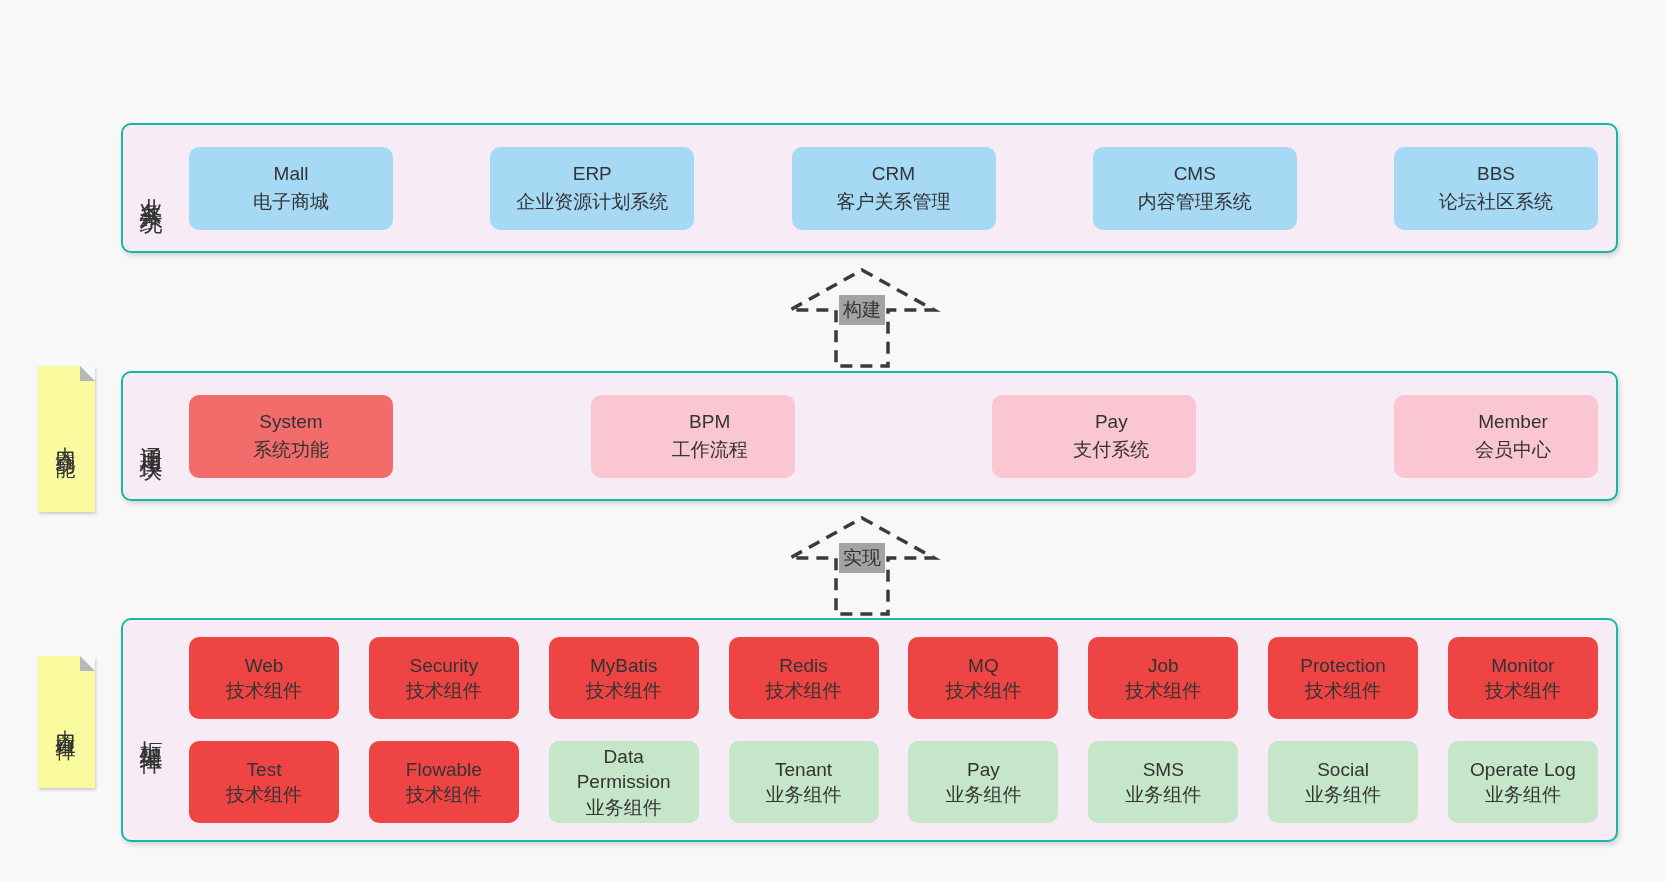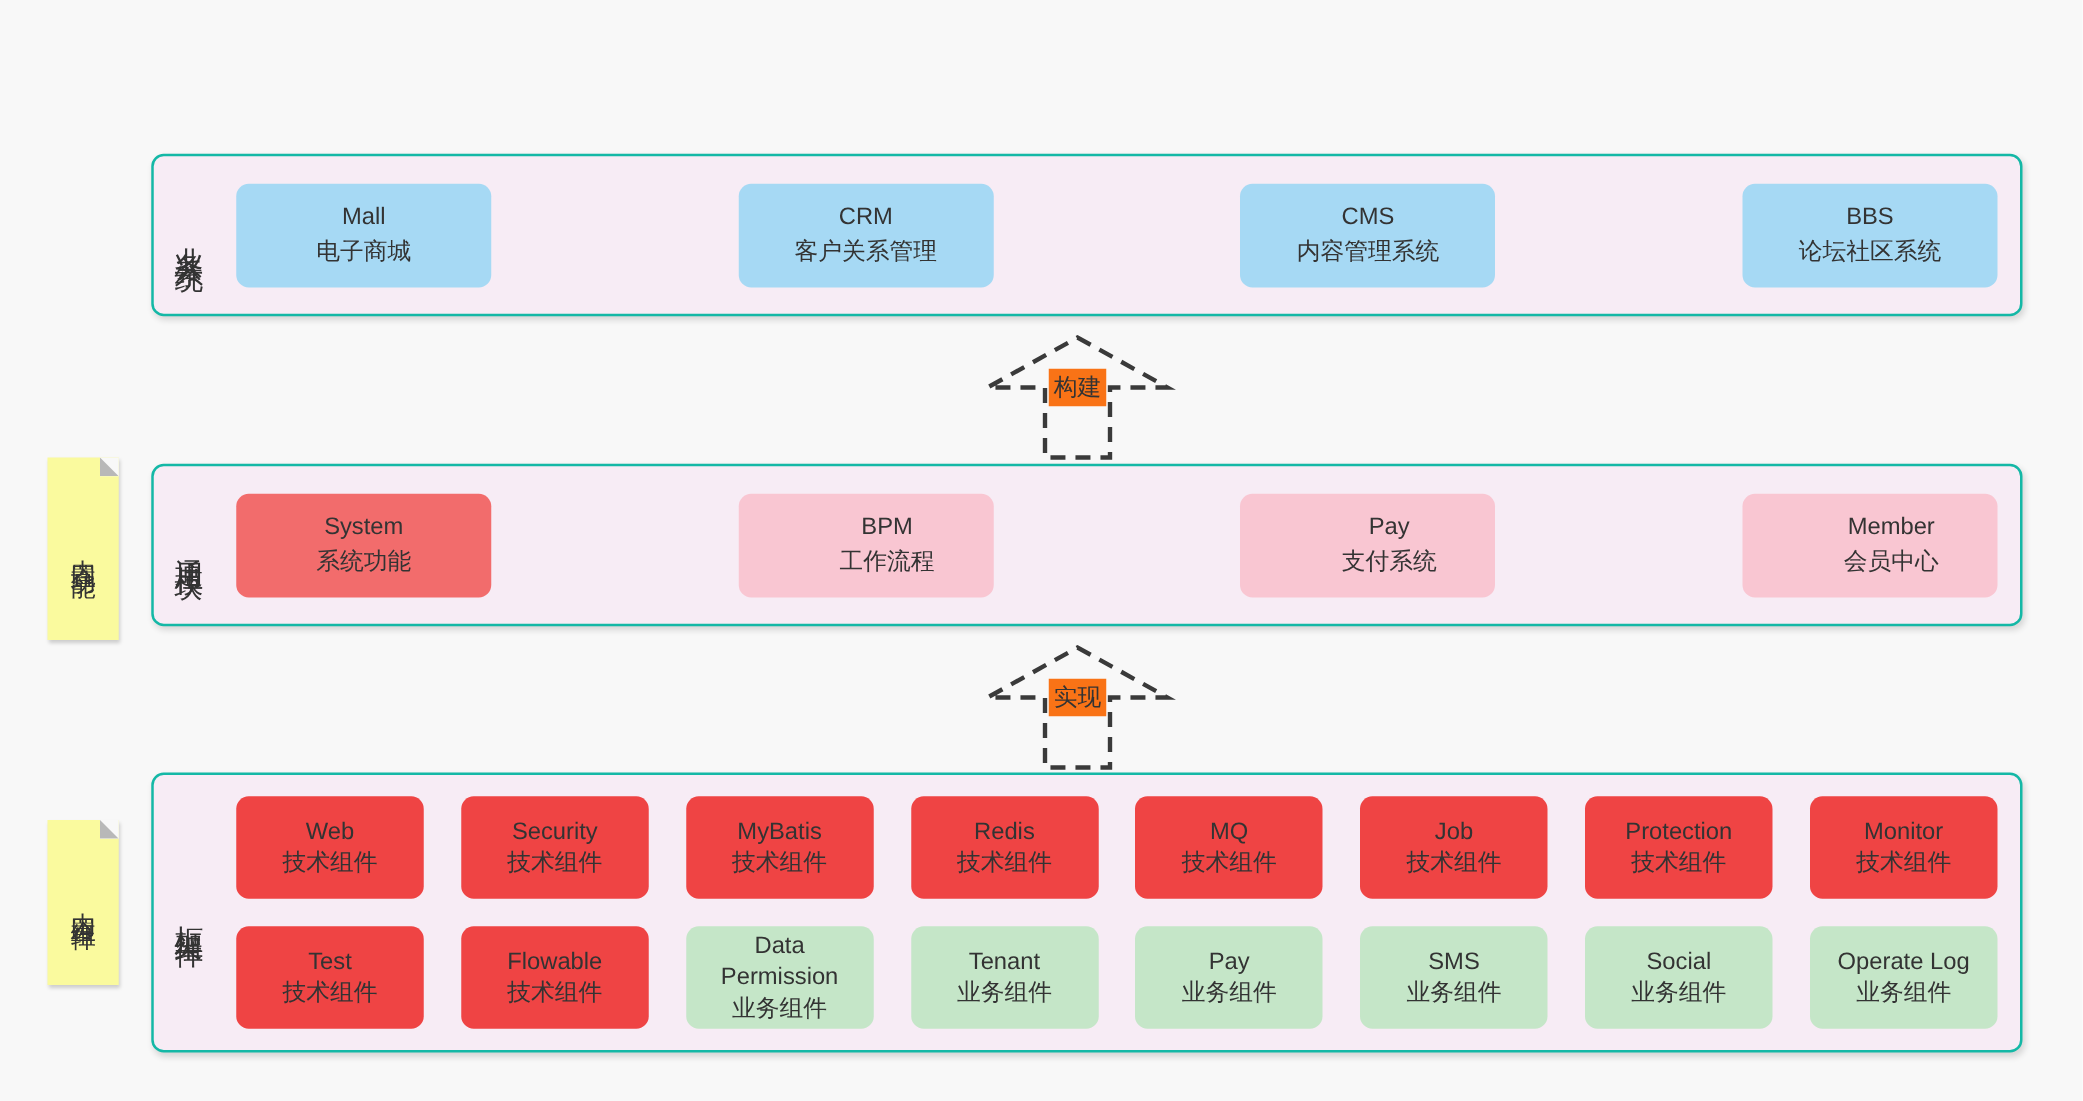--- a/index.html
+++ b/index.html
@@ -110,21 +110,21 @@
   .arrow-path{
     fill:none;
     stroke:#3a3a3a;
     stroke-width:3.5;
     stroke-dasharray:12 8;
   }
   .arrow-label{
     position:absolute;
     left:50%;top:29px;
     transform:translateX(-50%);
-    background:#f97316;
+    background:#a3a3a3;
     padding:2px 4px;
     font-size:19px;
     color:#333;
     white-space:nowrap;
   }
 </style>
 </head>
 <body>
 
 <div class="canvas">
@@ -136,20 +136,24 @@
   <div class="note note-components">
     <span>内置组件</span>
   </div>
 
   <div class="panel panel-business">
     <div class="v-label">业务系统</div>
     <div class="boxes">
         <div class="box blue">
           <div class="box-title">Mall</div>
           <div class="box-subtitle">电子商城</div>
+        </div>
+        <div class="box blue">
+          <div class="box-title">ERP</div>
+          <div class="box-subtitle">企业资源计划系统</div>
         </div>
         <div class="box blue">
           <div class="box-title">CRM</div>
           <div class="box-subtitle">客户关系管理</div>
         </div>
         <div class="box blue">
           <div class="box-title">CMS</div>
           <div class="box-subtitle">内容管理系统</div>
         </div>
         <div class="box blue">

